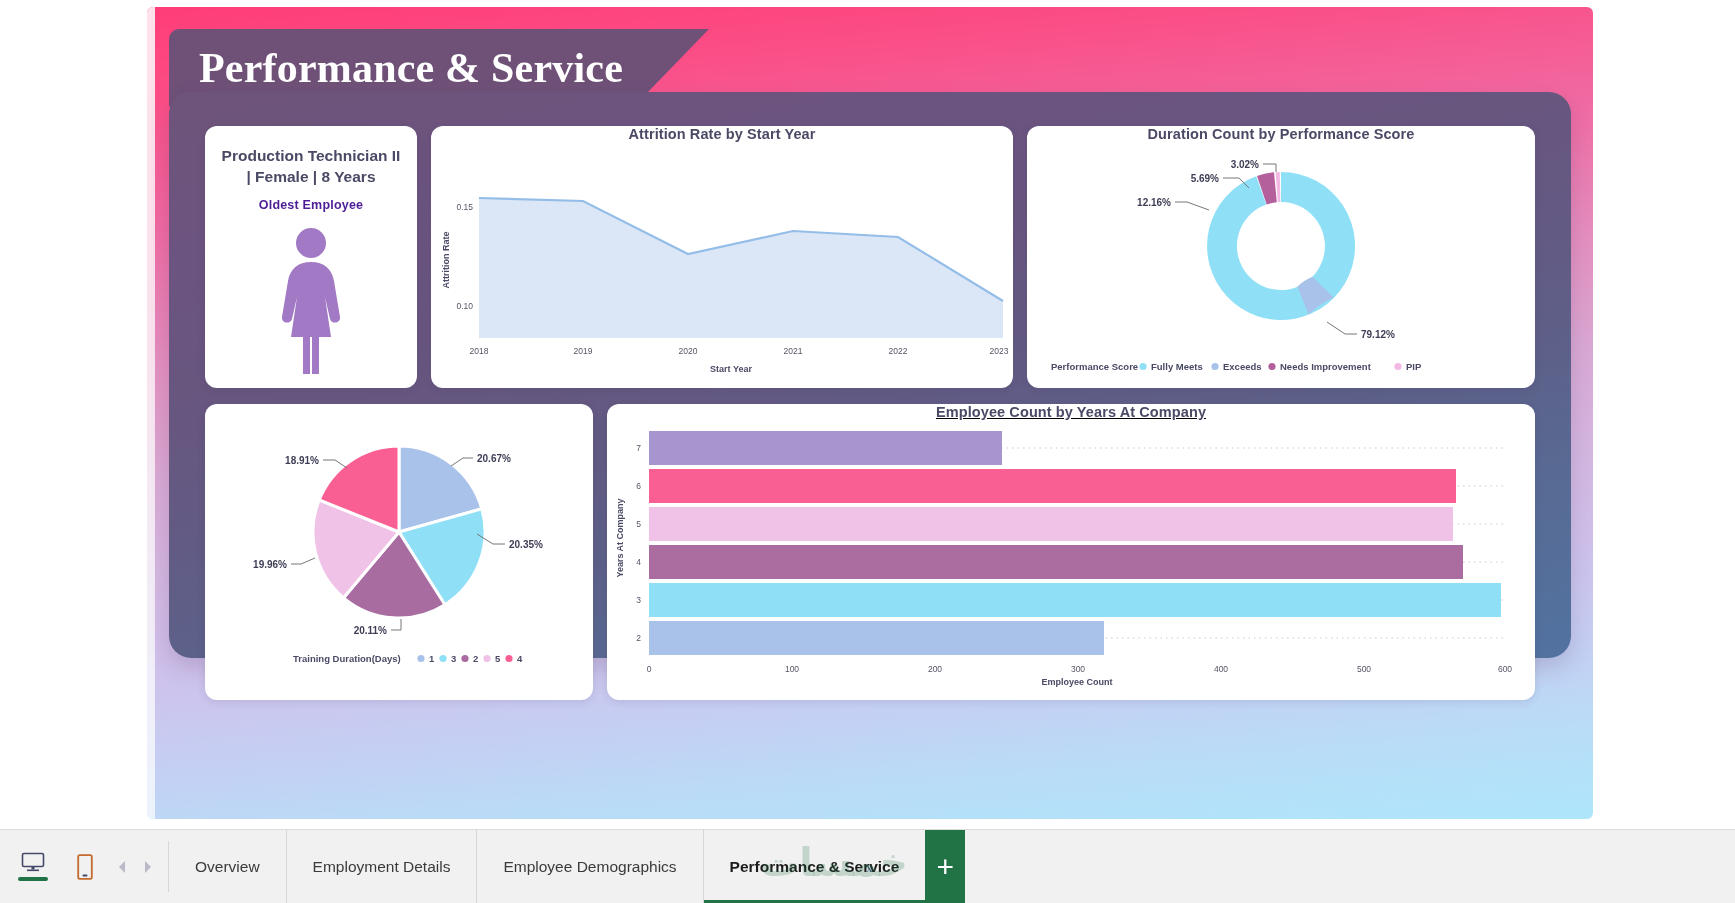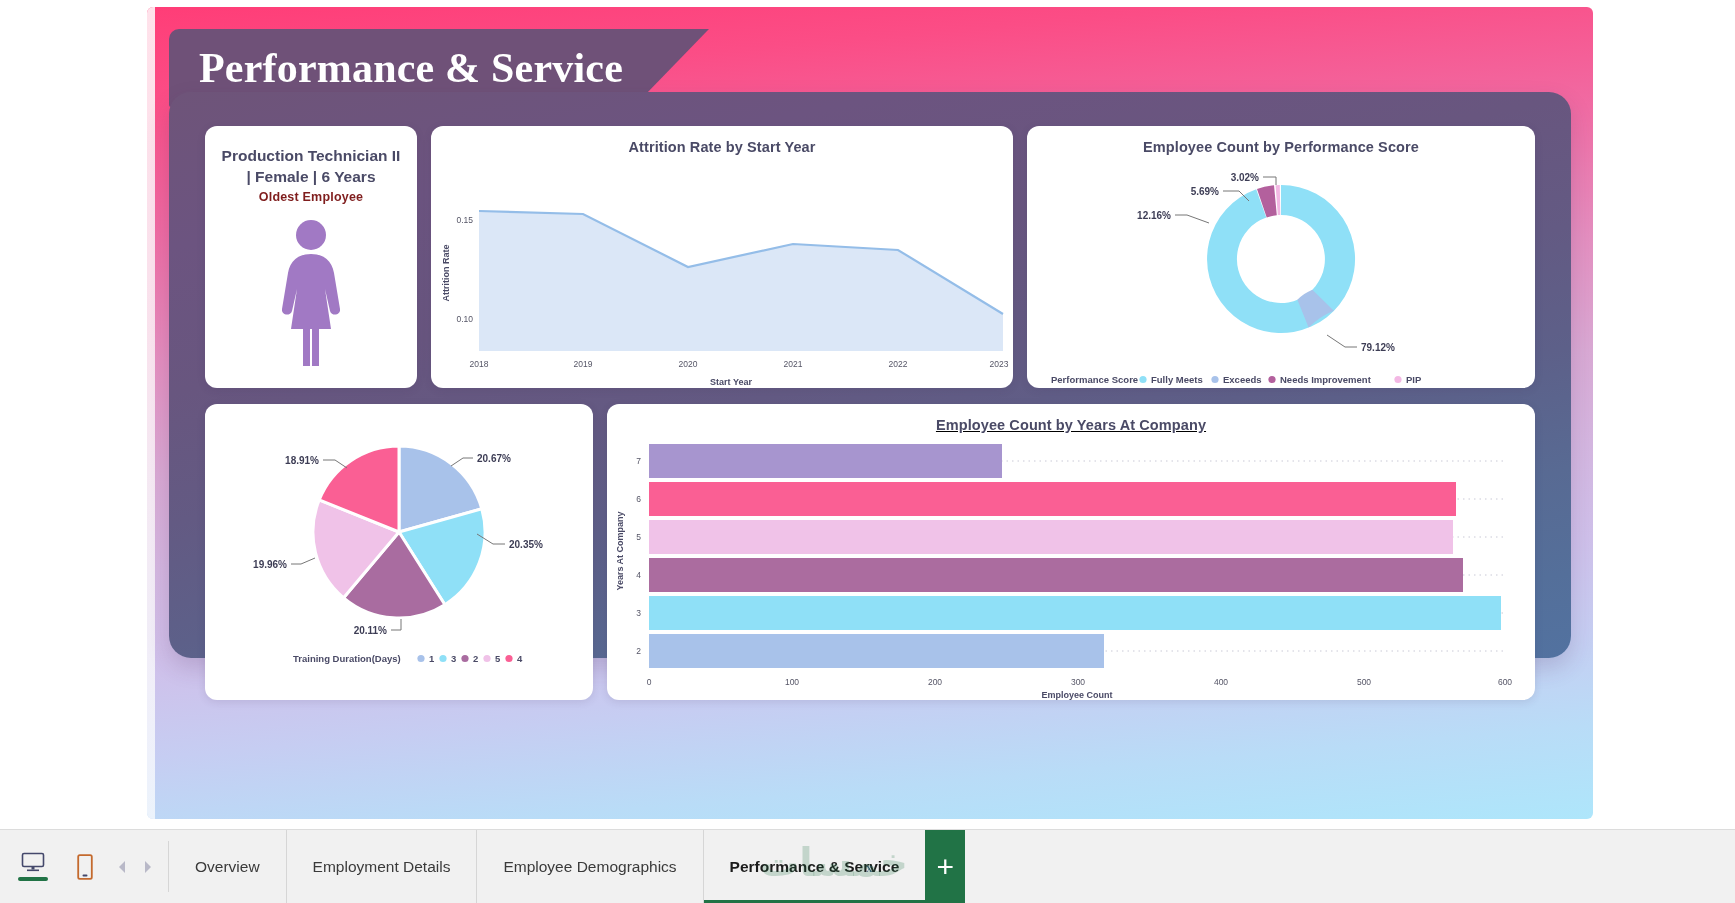--- a/index.html
+++ b/index.html
@@ -85,41 +85,40 @@
 
   
   #card-oldest-employee { left: 36px;  top: 34px;  width: 212px; height: 262px; }
   #oldest-title {
     margin: 20px 12px 0 12px;
     text-align: center;
     font-size: 15.5px; font-weight: bold; line-height: 1.35;
     color: #4a4a66;
   }
   #oldest-subtitle {
-    margin-top: 2px; text-align: center;
-    font-size: 12.5px; font-weight: bold; color: #7f1d1d;
+    margin-top: 10px; text-align: center;
+    font-size: 12.5px; font-weight: bold; color: #4c1d95;
     letter-spacing: .2px;
   }
   #oldest-figure { margin: 14px auto 0; display: block; }
 
   
   #card-attrition { left: 262px; top: 34px; width: 582px; height: 262px; }
   
   #card-performance { left: 858px; top: 34px; width: 508px; height: 262px; }
   
   #card-training { left: 36px;  top: 312px; width: 388px; height: 296px; }
   
   #card-years { left: 438px; top: 312px; width: 928px; height: 296px; text-decoration: underline; }
 
   .card-title {
     text-align: center;
     font-size: 14.5px;
     font-weight: bold;
     color: #4a4a66;
-    padding-top: 13px;
     letter-spacing: .1px;
   }
 
   svg { display: block; }
   .axis-label  { font-family:"Liberation Sans",sans-serif; font-size: 9px; fill:#4a4a66; font-weight:bold; }
   .tick-label  { font-family:"Liberation Sans",sans-serif; font-size: 8.5px; fill:#555566; }
   .pct-label   { font-family:"Liberation Sans",sans-serif; font-size: 10px; fill:#3d3d55; font-weight:bold; }
   .legend-text { font-family:"Liberation Sans",sans-serif; font-size: 9.5px; fill:#4a4a66; font-weight:bold; }
 
   
@@ -194,21 +193,21 @@
 
   <div id="title-banner">
     <div id="title-banner-text">Performance &amp; Service</div>
   </div>
 
   <div id="inner-panel">
 
     <div class="card" id="card-oldest-employee">
       <div id="oldest-title">
         <span>Production Technician II</span><br>
-        <span>| Female | 6 Years</span>
+        <span>| Female | 8 Years</span>
       </div>
       <div id="oldest-subtitle">Oldest Employee</div>
       <svg id="oldest-figure" width="80" height="150" viewBox="0 0 80 150">
         <circle cx="40" cy="17" r="15" fill="#a179c4"></circle>
         <path d="M40 36 c-13 0 -21 7 -23 19 l-6 36 c-1 6 8 8 10 2 l5 -22 l-6 40 h12 v37 h7 v-37 h2 v37 h7 v-37 h12 l-6 -40 l5 22 c2 6 11 4 10 -2 l-6 -36 c-2 -12 -10 -19 -23 -19 z" fill="#a179c4"></path>
       </svg>
     </div>
 
     <div class="card" id="card-attrition">
       <div class="card-title">Attrition Rate by Start Year</div>
@@ -227,21 +226,21 @@
         <text class="tick-label" x="257" y="212" text-anchor="middle">2020</text>
         <text class="tick-label" x="362" y="212" text-anchor="middle">2021</text>
         <text class="tick-label" x="467" y="212" text-anchor="middle">2022</text>
         <text class="tick-label" x="568" y="212" text-anchor="middle">2023</text>
 
         <text class="axis-label" x="300" y="230" text-anchor="middle">Start Year</text>
       </svg>
     </div>
 
     <div class="card" id="card-performance">
-      <div class="card-title">Employee Count by Performance Score</div>
+      <div class="card-title">Duration Count by Performance Score</div>
       <svg width="508" height="236" viewBox="0 0 508 236">
         <g transform="translate(254,104)">
 
           <path d="M 0 -74 A 74 74 0 1 1 -24.8 -69.7 L -14.7 -41.5 A 44 44 0 1 0 0 -44 Z" fill="#8fe0f7"></path>
 
           <path d="M -27.6 -68.6 A 74 74 0 0 1 -52.8 -51.8 L -31.4 -30.8 A 44 44 0 0 0 -16.4 -40.8 Z" transform="rotate(180)" fill="#a8c2ea"></path>
 
           <path d="M -24.0 -70.0 A 74 74 0 0 1 -7.0 -73.7 L -4.2 -43.8 A 44 44 0 0 0 -14.3 -41.6 Z" fill="#b3609d"></path>
 
           <path d="M -5.4 -73.8 A 74 74 0 0 1 -1.2 -74 L -0.7 -44 A 44 44 0 0 0 -3.2 -43.9 Z" fill="#f3b8e4"></path>

